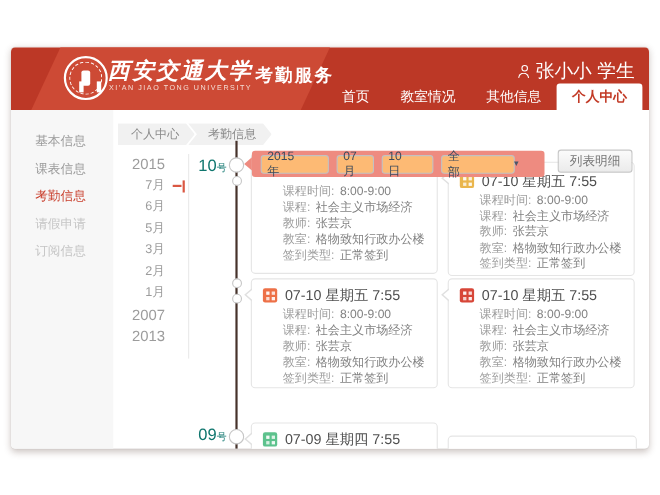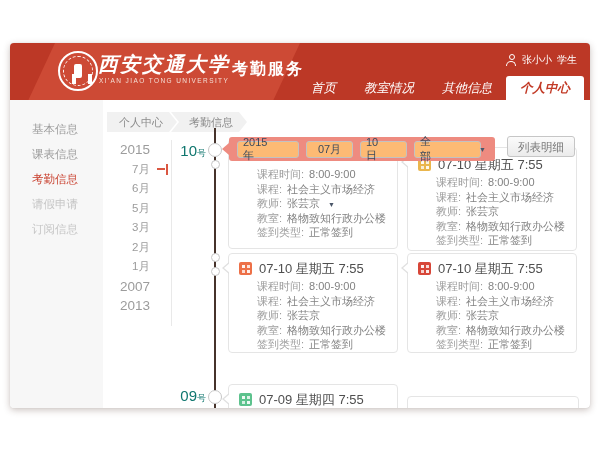--- a/index.html
+++ b/index.html
@@ -9,25 +9,25 @@
 
   
   .hdr{position:absolute;left:0;top:0;width:580px;height:57px;background:#bc3826;}
   .hdr-band{position:absolute;left:45px;top:0;width:245px;height:57px;background:#cd4a35;transform:skewX(-25deg);transform-origin:top left;}
   .logo{position:absolute;left:48px;top:8px;width:40px;height:40px;border:2px solid #fff;border-radius:50%;box-sizing:border-box;}
   .logo::before{content:"";position:absolute;left:3px;top:3px;right:3px;bottom:3px;border:1px dashed rgba(255,255,255,.95);border-radius:50%;}
   .logo::after{content:"";position:absolute;left:14px;top:11px;width:8px;height:14px;background:#fff;border-radius:2px;box-shadow:-4px 8px 0 -2px #fff,12px 8px 0 -2px #fff;}
   .uni-cn{position:absolute;left:88px;top:8px;font-family:"DejaVu Serif","Liberation Serif",serif;font-style:italic;font-weight:bold;font-size:20px;color:#fff;letter-spacing:2px;white-space:nowrap;}
   .uni-en{position:absolute;left:89px;top:34px;font-size:6.5px;color:#f4ddd4;letter-spacing:1.4px;white-space:nowrap;}
   .svc{position:absolute;left:222px;top:16px;font-size:16px;font-weight:bold;color:#fff;letter-spacing:2px;white-space:nowrap;}
-  .user{position:absolute;top:10px;right:13px;display:flex;align-items:center;gap:5px;color:#fff;font-size:10px;}
+  .user{position:absolute;top:10px;right:13px;display:flex;align-items:center;gap:5px;color:#fff;font-size:17px;}
   .p-icon{position:relative;width:12px;height:12px;display:inline-block;}
   .p-icon::before{content:"";position:absolute;left:3.5px;top:0;width:4px;height:4px;border:1px solid #fff;border-radius:50%;}
   .p-icon::after{content:"";position:absolute;left:1px;bottom:0;width:8px;height:4px;border:1px solid #fff;border-bottom:none;border-radius:5px 5px 0 0;}
-  .nav{position:absolute;right:6px;bottom:0;display:flex;align-items:flex-start;font-style:italic;}
+  .nav{position:absolute;right:6px;bottom:0;display:flex;align-items:flex-start;}
   .nav-item{height:24px;line-height:24px;padding:0 14px;font-size:12.5px;color:#fff;cursor:pointer;}
   .nav-item.active{background:#fff;color:#c23a26;border-radius:3px 3px 0 0;font-weight:bold;}
 
   
   .sidebar{position:absolute;left:0;top:57px;width:93px;height:308px;background:#f7f7f7;padding-top:17px;box-sizing:border-box;}
   .side-item{height:25px;line-height:25px;padding-left:22px;font-size:11.5px;color:#9b9b9b;cursor:pointer;}
   .side-item.active{color:#c9402e;}
   .side-item.muted{color:#c5c5c5;}
 
   
@@ -52,21 +52,21 @@
   .day-marker{position:absolute;left:158px;width:38px;text-align:right;color:#0f766e;z-index:3;}
   .day-num{font-size:15px;}
   .day-suf{font-size:9px;}
 
   
   .filter-bar{position:absolute;left:219px;top:94px;width:266px;height:24px;background:#ee8b80;border-radius:3px;display:flex;align-items:center;gap:7px;padding-left:8px;box-sizing:border-box;z-index:6;}
   .filter-arrow{position:absolute;left:-7px;top:6px;width:0;height:0;border-top:6px solid transparent;border-bottom:6px solid transparent;border-right:7px solid #ee8b80;}
   .dd{background:#fdba74;border:1px solid #c2c2c2;border-radius:3px;height:17px;display:flex;align-items:center;justify-content:space-between;padding:0 5px;font-size:11px;color:#3c4a5c;box-sizing:border-box;cursor:pointer;gap:44px;}
   .dd .caret{font-size:7px;color:#4a5668;margin-left:4px;}
   .dd-year{width:62px;}
-  .dd-month{width:47px;flex-direction:column;}
+  .dd-month{width:34px;}
   .dd-day{width:47px;}
   .dd-type{width:67px;}
   .list-btn{position:absolute;left:497px;top:93px;height:21px;line-height:21px;padding:0 10px;background:linear-gradient(#fbfbfb,#ebebeb);border:1px solid #c6c6c6;border-radius:3px;font-size:11.5px;color:#777;cursor:pointer;z-index:6;box-sizing:border-box;}
 
   
   .cards-layer{position:absolute;left:0;top:0;width:580px;height:365px;}
   .card{position:absolute;width:170px;background:#fff;border:1px solid #e5e5e5;border-radius:4px;padding:6px 10px;box-sizing:border-box;z-index:2;}
   .card.notch::before{content:"";position:absolute;left:-7px;top:8px;border-top:6px solid transparent;border-bottom:6px solid transparent;border-right:7px solid #e0e0e0;}
   .card.notch::after{content:"";position:absolute;left:-5.5px;top:8px;border-top:6px solid transparent;border-bottom:6px solid transparent;border-right:7px solid #fff;}
   .card-header{display:flex;align-items:center;gap:7px;line-height:17px;}

